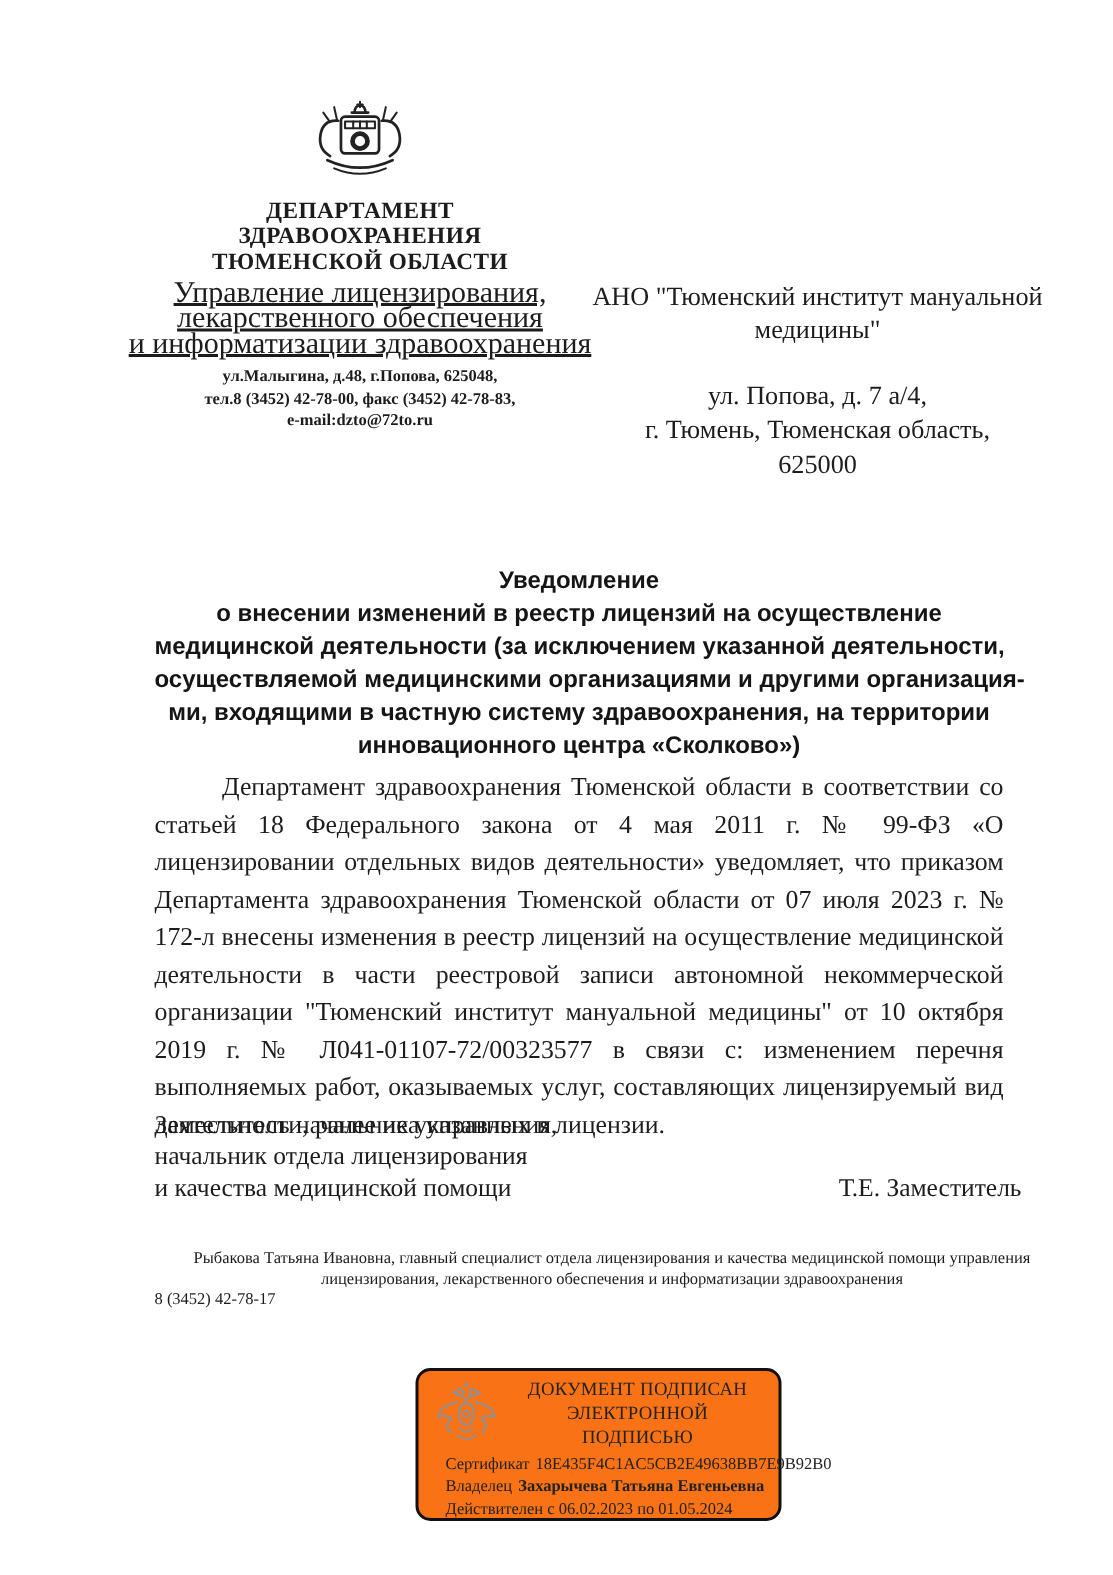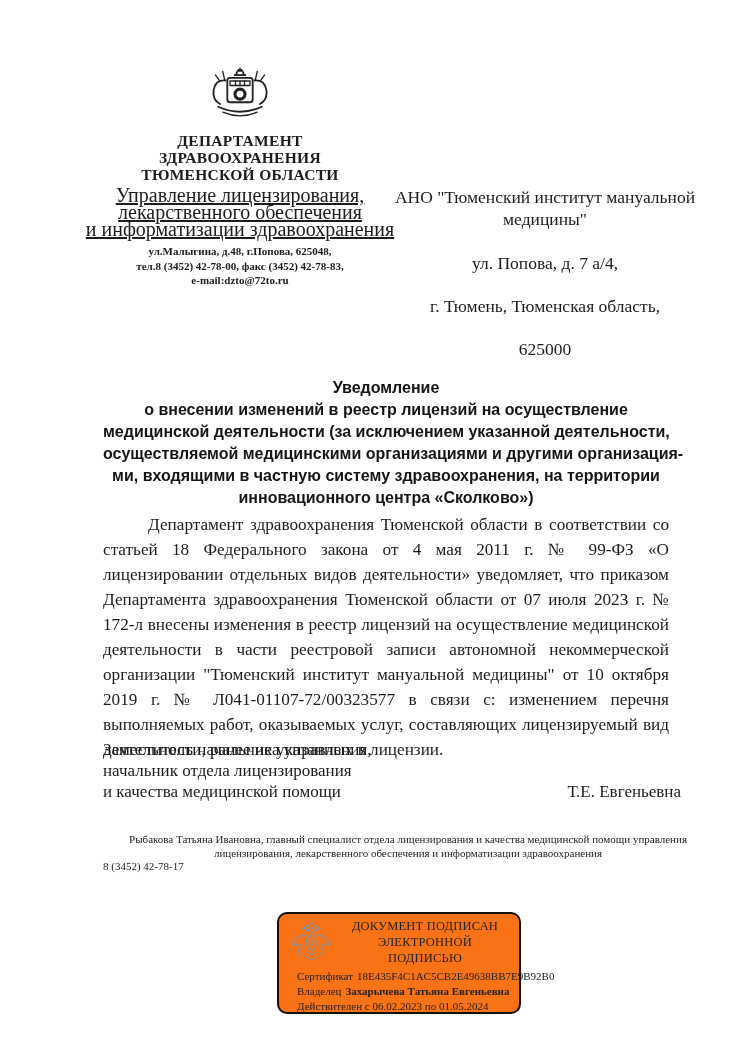--- a/index.html
+++ b/index.html
@@ -14,21 +14,21 @@
   .dept-line { font-weight:bold; font-size:15.5px; line-height:17px; letter-spacing:0.3px; }
   .division-line { font-size:20px; line-height:17px; margin-top:0;text-decoration:underline; }
   .division-wrap { margin-top:4px; }
   .addr-wrap { margin-top:6px; }
   .addr-line { font-weight:bold; font-size:11px; line-height:14.5px; }
 
   
   .recipient { position:absolute; left:380px; top:186px; width:330px; text-align:center; }
   .recipient-name-line { font-size:17.5px; line-height:22px; }
   .recipient-addr-wrap { margin-top:22px; }
-  .recipient-addr-line { font-size:17.5px; line-height:23px;margin-top:20px; }
+  .recipient-addr-line { font-size:17.5px; line-height:23px; }
 
   
   .title-block {
     position:absolute; left:103px; top:377px; width:566px; text-align:center;
     font-family:"Liberation Sans", sans-serif; font-weight:bold;
     font-size:16px; line-height:22px; color:#151515;
   }
   .title-line { white-space:nowrap; }
 
   
@@ -130,21 +130,21 @@
   </div>
 
   <p class="body-par">Департамент здравоохранения Тюменской области в соответствии со статьей 18 Федерального закона от 4 мая 2011 г. № 99-ФЗ «О лицензировании отдельных видов деятельности» уведомляет, что приказом Департамента здравоохранения Тюменской области от 07 июля 2023 г. № 172-л внесены изменения в реестр лицензий на осуществление медицинской деятельности в части реестровой записи автономной некоммерческой организации "Тюменский институт мануальной медицины" от 10 октября 2019 г. № Л041-01107-72/00323577 в связи с: изменением перечня выполняемых работ, оказываемых услуг, составляющих лицензируемый вид деятельности, ранее не указанных в лицензии.</p>
 
   <div class="signature">
     <div>
       <div class="sig-pos-line">Заместитель начальника управления,</div>
       <div class="sig-pos-line">начальник отдела лицензирования</div>
       <div class="sig-pos-line">и качества медицинской помощи</div>
     </div>
-    <div class="sig-name">Т.Е. Евгеньевна</div>
+    <div class="sig-name">Т.Е. Заместитель</div>
   </div>
 
   <div class="footer">
     <p class="footer-text">Рыбакова Татьяна Ивановна, главный специалист отдела лицензирования и качества медицинской помощи управления лицензирования, лекарственного обеспечения и информатизации здравоохранения</p>
     <p class="footer-phone">8 (3452) 42-78-17</p>
   </div>
 
   <div class="stamp">
     <div class="stamp-top">
       <svg width="48" height="46" viewBox="0 0 64 64" aria-hidden="true">

